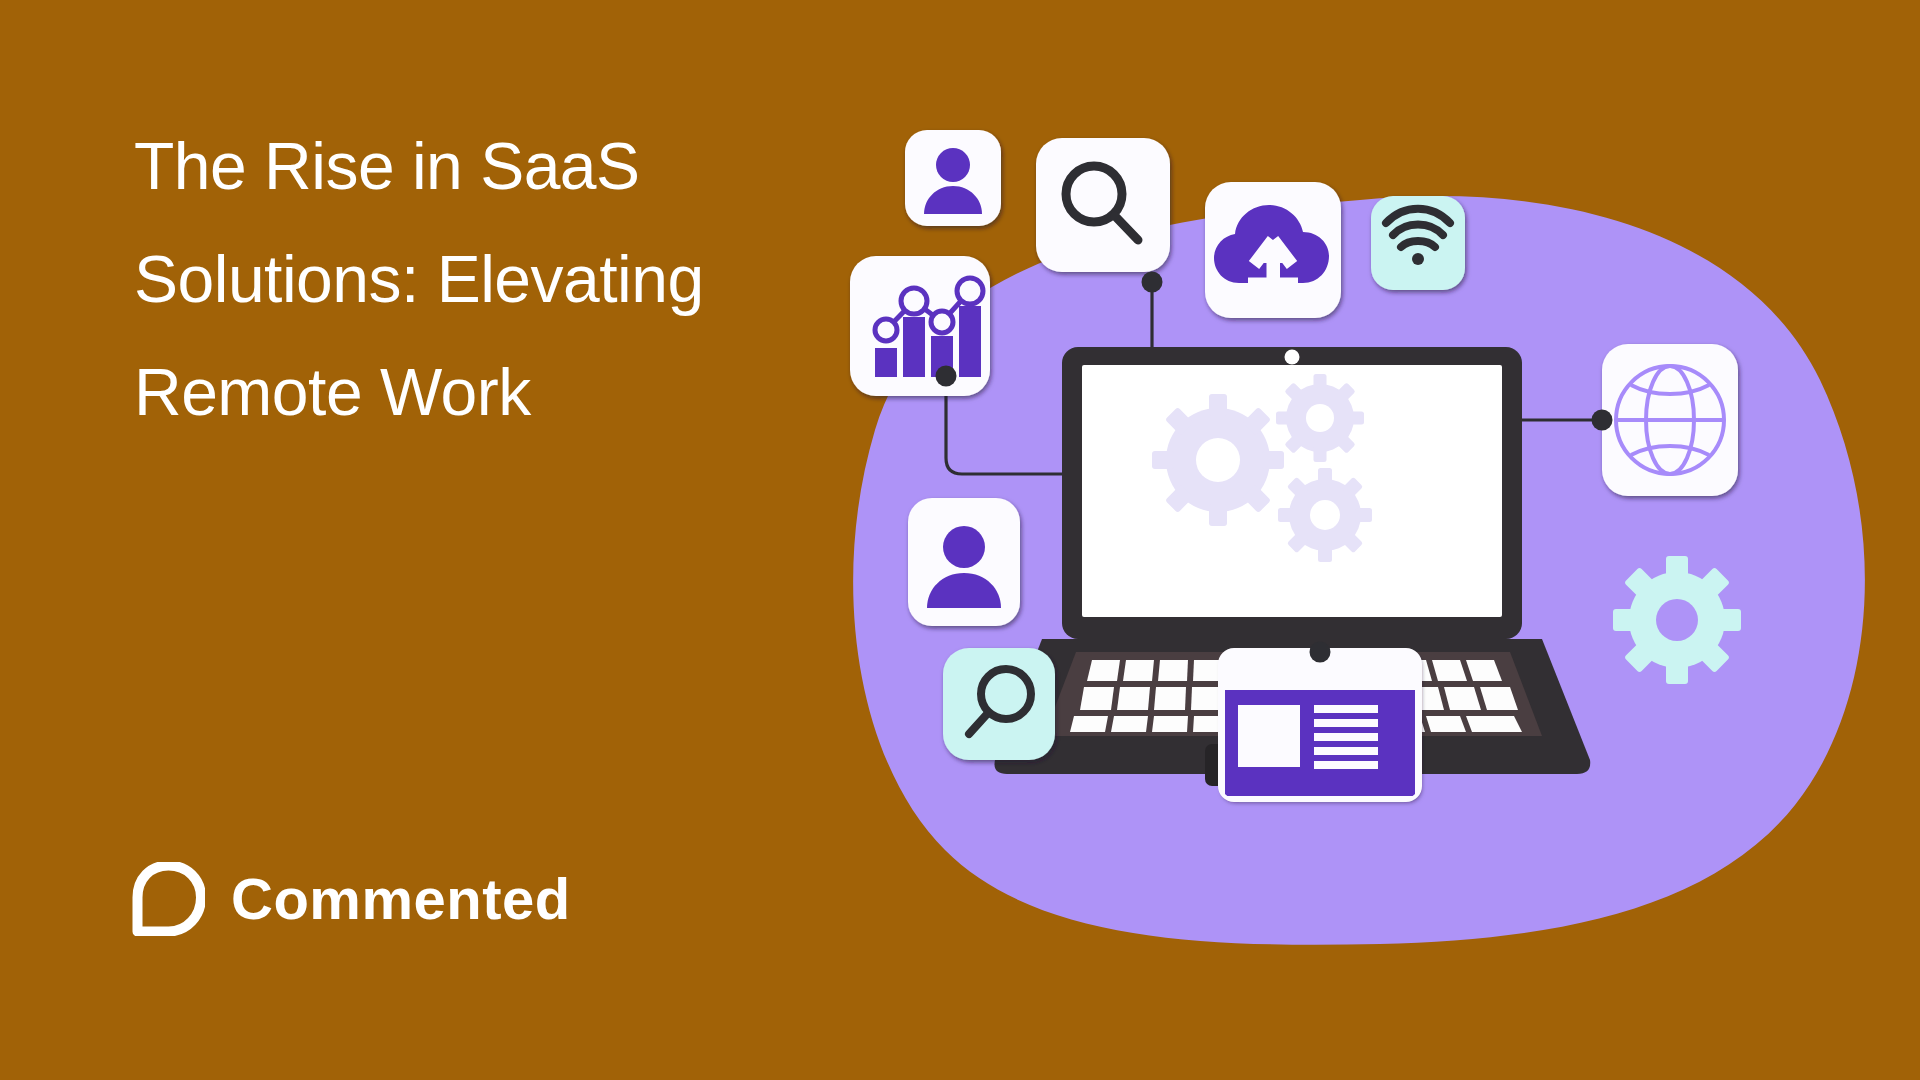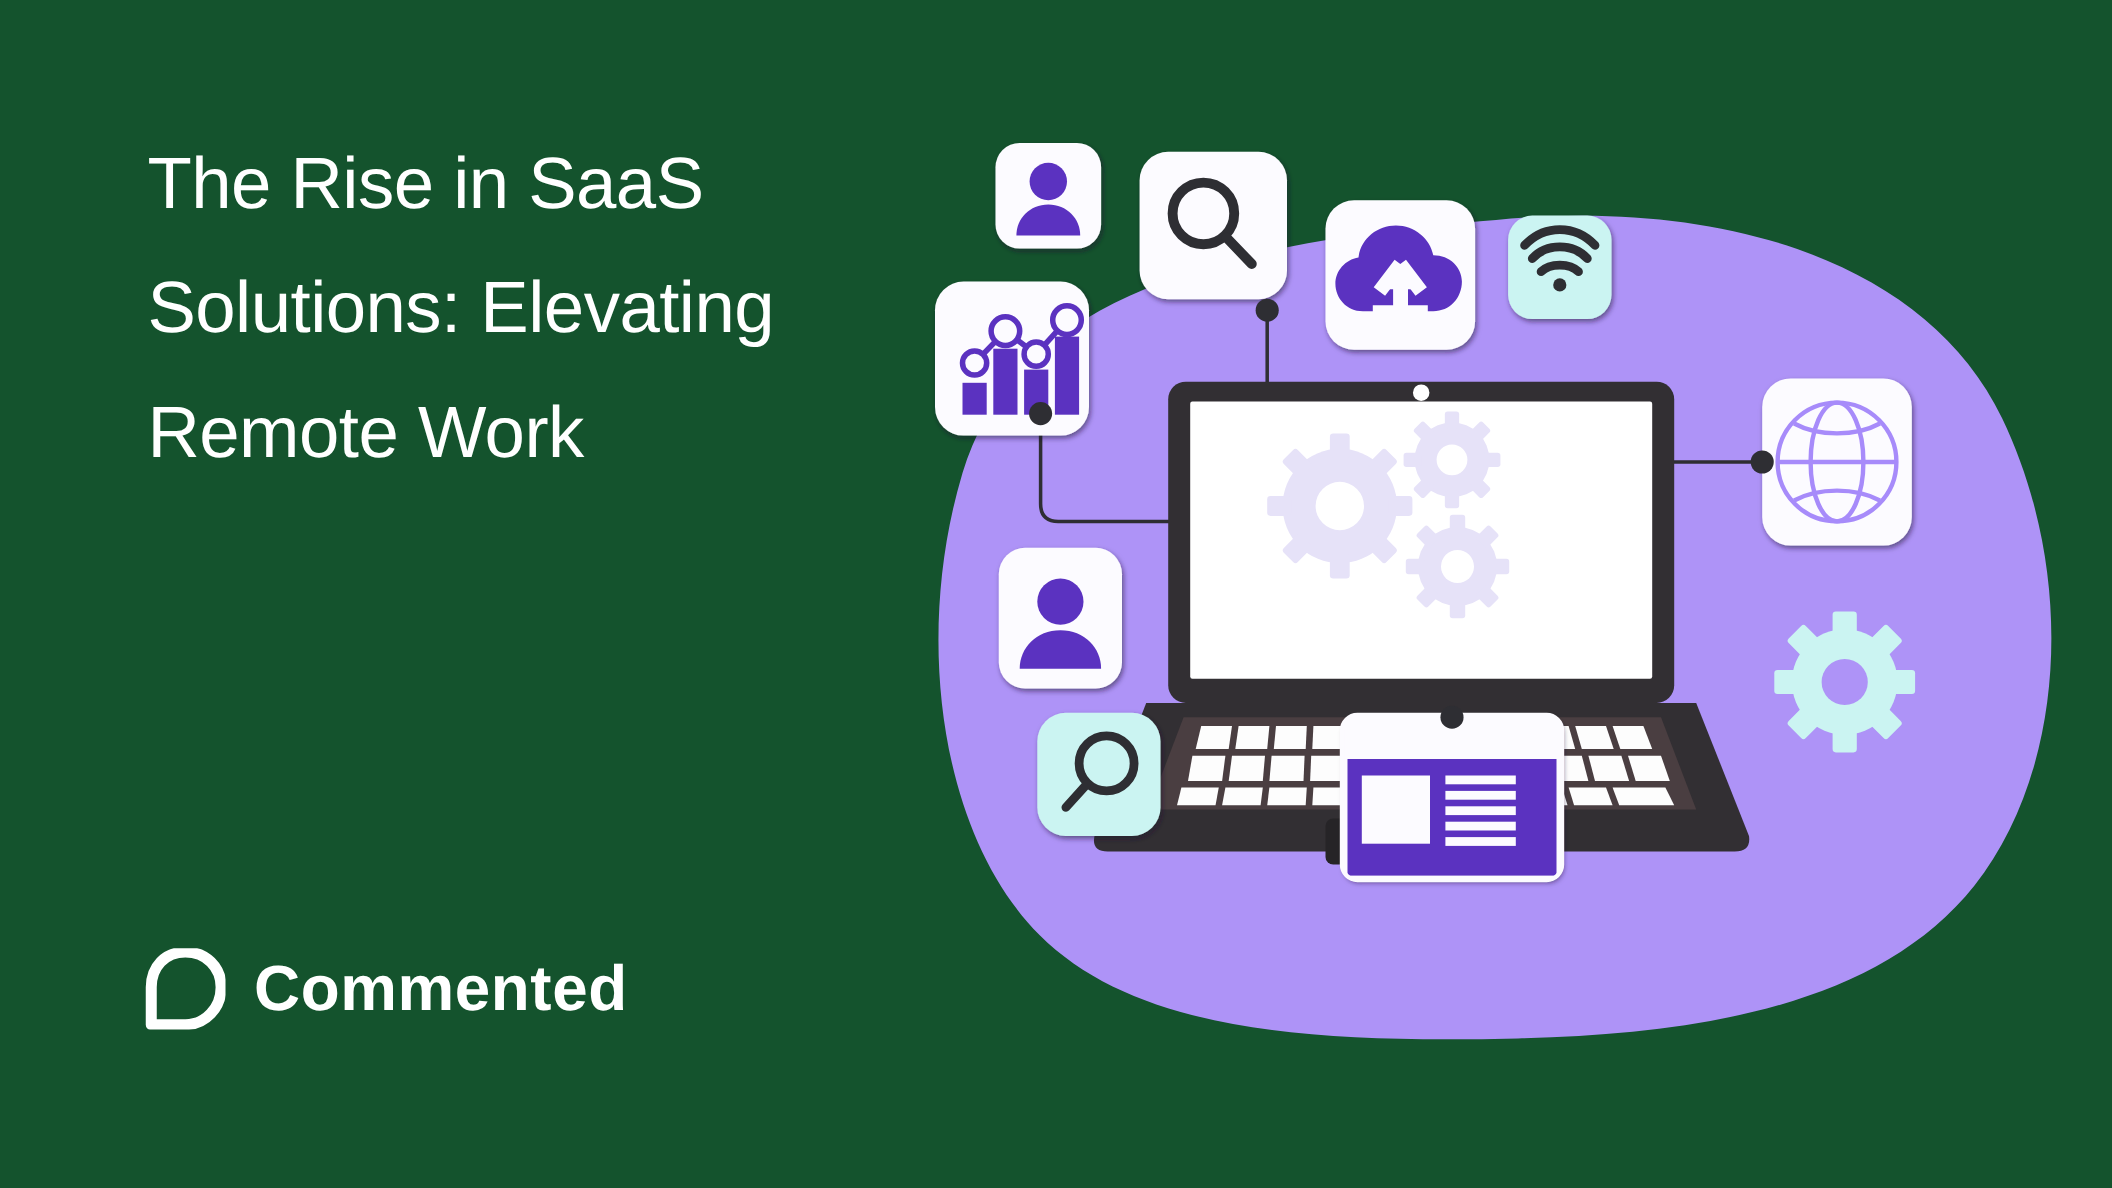--- a/index.html
+++ b/index.html
@@ -10,21 +10,21 @@
   body {
     width: 1920px;
     height: 1080px;
     overflow: hidden;
     font-family: "Liberation Sans", sans-serif;
   }
   .stage {
     position: relative;
     width: 1920px;
     height: 1080px;
-    background: #14532d;
+    background: #a16207;
     overflow: hidden;
   }
 
   
   .headline {
     position: absolute;
     left: 134px;
     top: 110px;
     width: 760px;
     color: #FFFFFF;

